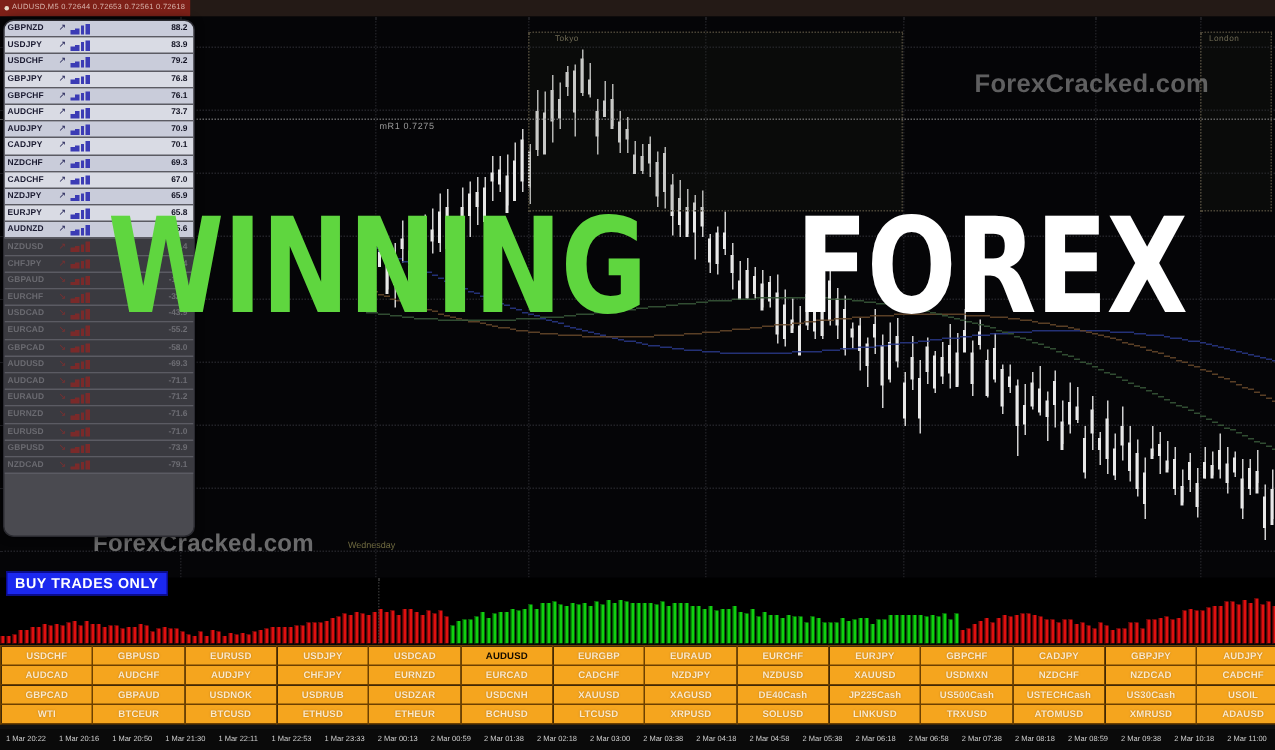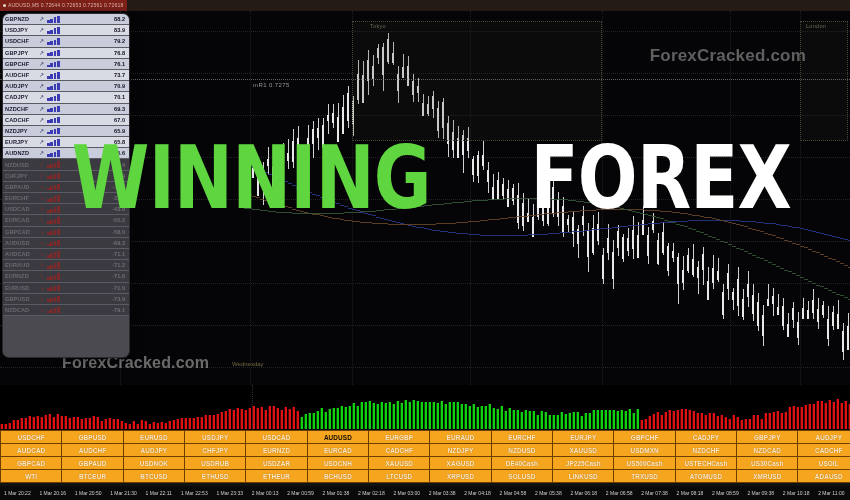--- a/index.html
+++ b/index.html
@@ -1169,20 +1169,21 @@
 
   <div class="headline">
     <div class="hl-line" id="hl1">
         <span class="hl-word" style="color: rgb(95, 214, 63);">WINNING</span>
         <span class="hl-word" style="color: rgb(255, 255, 255);">FOREX</span>
       </div>
   </div>
 
   <div class="daylbl">Wednesday</div>
 
+  <div class="buy-badge">BUY TRADES ONLY</div>
 
   <div class="hist" id="hist">
       <div class="hbar r" style="left: 0px; height: 4.86295px;"></div>
       <div class="hbar r" style="left: 4px; height: 5.02749px;"></div>
       <div class="hbar r" style="left: 8px; height: 5.7048px;"></div>
       <div class="hbar r" style="left: 12px; height: 9.2385px;"></div>
       <div class="hbar r" style="left: 16px; height: 9.06737px;"></div>
       <div class="hbar r" style="left: 20px; height: 11.0889px;"></div>
       <div class="hbar r" style="left: 24px; height: 10.6952px;"></div>
       <div class="hbar r" style="left: 28px; height: 12.6727px;"></div>

